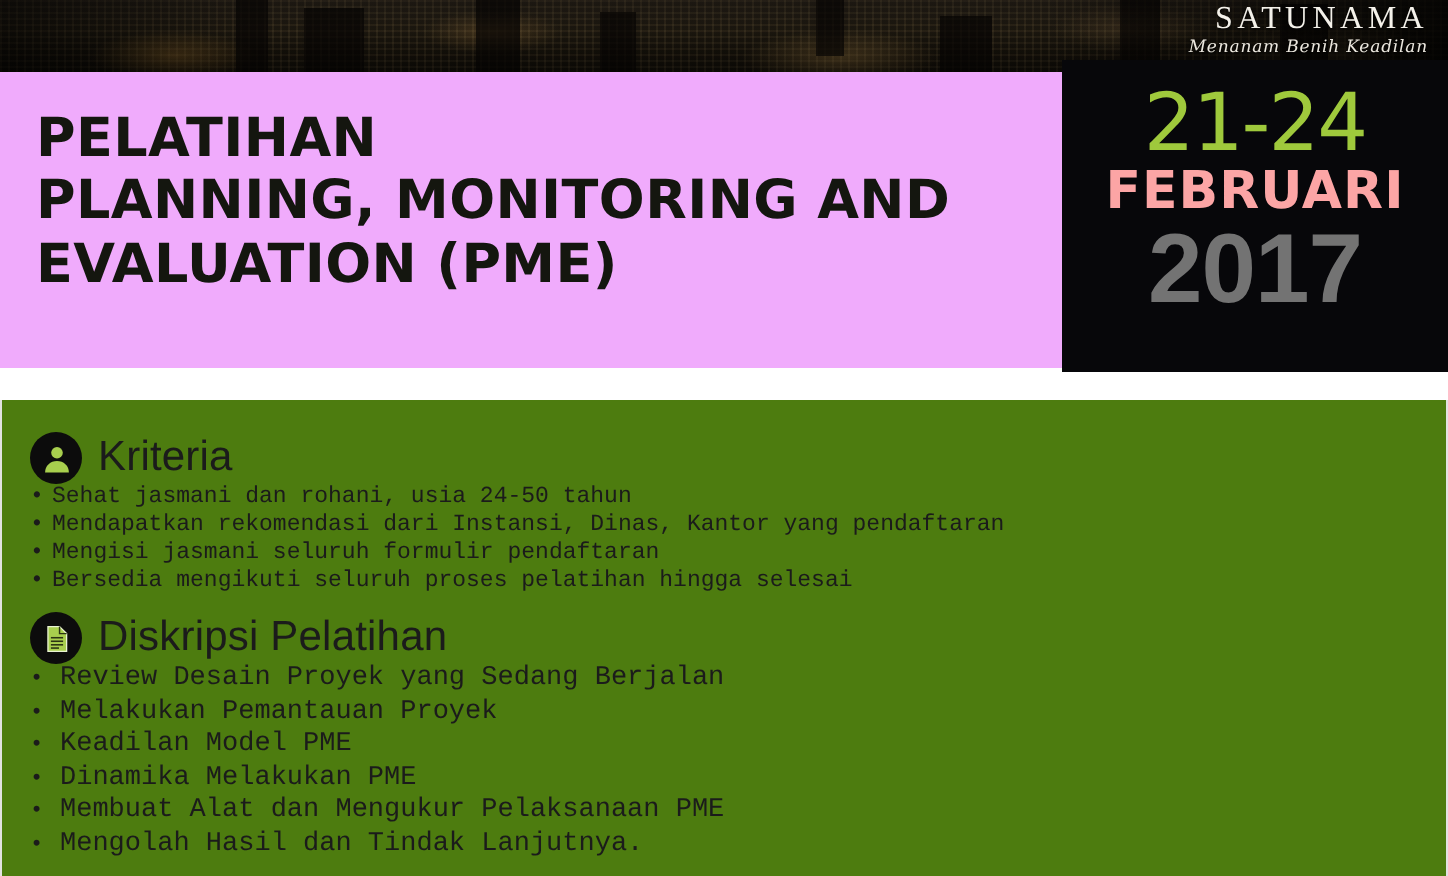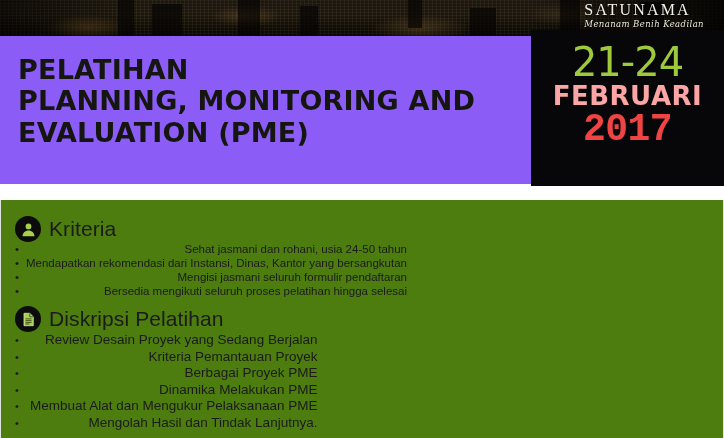--- a/index.html
+++ b/index.html
@@ -60,23 +60,23 @@
     position: absolute;
     inset: 0;
     background:
       linear-gradient(90deg, rgba(0,0,0,0.55) 0%, rgba(0,0,0,0) 18%, rgba(0,0,0,0) 72%, rgba(0,0,0,0.82) 100%),
       linear-gradient(180deg, rgba(0,0,0,0.35) 0%, rgba(0,0,0,0.15) 40%, rgba(0,0,0,0.55) 100%);
   }
 
   
   .logo {
     position: absolute;
-    right: 20px;
+    right: 10px;
     top: 2px;
-    text-align: left;
+    text-align: right;
     color: #ffffff;
     line-height: 1;
     z-index: 5;
   }
   .logo-name {
     font-family: "Liberation Serif", serif;
     font-size: 16px;
     letter-spacing: 2.2px;
     color: #f4f1ea;
     text-shadow: 0 1px 2px rgba(0,0,0,0.9);
@@ -91,21 +91,21 @@
     text-shadow: 0 1px 2px rgba(0,0,0,0.9);
   }
 
   
   .title-band {
     position: absolute;
     left: 0;
     top: 36px;
     width: 629px;
     height: 148px;
-    background: #8b5cf6;
+    background: #f0abfc;
     box-sizing: border-box;
     padding: 18px 0 0 18px;
   }
   .title-text {
     font-family: "DejaVu Sans", sans-serif;
     font-weight: bold;
     font-size: 27px;
     line-height: 1.16;
     letter-spacing: 0.2px;
     color: #14160f;
@@ -136,25 +136,25 @@
   .date-month {
     font-family: "DejaVu Sans", sans-serif;
     font-weight: bold;
     font-size: 26px;
     line-height: 1.05;
     color: #fca5a5;
     letter-spacing: 0.5px;
     margin-top: 1px;
   }
   .date-year {
-    font-family: Liberation Mono, monospace;
+    font-family: Liberation Sans, sans-serif;
     font-weight: bold;
-    font-size: 38px;
+    font-size: 49px;
     line-height: 1.0;
-    color: #ef4444;
+    color: #737373;
     letter-spacing: -0.5px;
     margin-top: 1px;
   }
 
   
   .body-area {
     position: absolute;
     left: 0;
     top: 200px;
     width: 724px;
@@ -192,22 +192,21 @@
   }
 
   ul.bullets {
     list-style: none;
     margin: 0;
     padding: 0;
   }
   ul.bullets li {
     position: relative;
     color: #1b1b1b;
-    font-family: Liberation Sans, sans-serif;
-    text-align: right;
+    font-family: Liberation Mono, monospace;
   }
   ul.bullets li::before {
     content: "\2022";
     position: absolute;
     left: 0;
     top: 0;
   }
 
   
   .list-kriteria {
@@ -284,21 +283,21 @@
         <span class="icon-circle">
           <svg width="17" height="17" viewBox="0 0 24 24" aria-hidden="true">
             <circle cx="12" cy="7.6" r="4.1" fill="#a8cf4e"></circle>
             <path d="M3.6 21.5c0-4.9 3.8-8.1 8.4-8.1s8.4 3.2 8.4 8.1z" fill="#a8cf4e"></path>
           </svg>
         </span>
         <span class="section-title">Kriteria</span>
       </div>
       <ul class="bullets list-kriteria">
         <li>Sehat jasmani dan rohani, usia 24-50 tahun</li>
-        <li>Mendapatkan rekomendasi dari Instansi, Dinas, Kantor yang bersangkutan</li>
+        <li>Mendapatkan rekomendasi dari Instansi, Dinas, Kantor yang pendaftaran</li>
         <li>Mengisi jasmani seluruh formulir pendaftaran</li>
         <li>Bersedia mengikuti seluruh proses pelatihan hingga selesai</li>
       </ul>
     </div>
 
     <div class="section" id="section-diskripsi">
       <div class="section-head">
         <span class="icon-circle">
           <svg width="17" height="17" viewBox="0 0 24 24" aria-hidden="true">
             <path d="M5.6 3.2h8.2l5 5v12.6H5.6z" fill="#a8cf4e" stroke="#e9f3d2" stroke-width="0.9"></path>
@@ -308,22 +307,22 @@
               <line x1="7.7" y1="13.6" x2="16.3" y2="13.6"></line>
               <line x1="7.7" y1="16.1" x2="16.3" y2="16.1"></line>
               <line x1="7.7" y1="18.4" x2="13.4" y2="18.4"></line>
             </g>
           </svg>
         </span>
         <span class="section-title">Diskripsi Pelatihan</span>
       </div>
       <ul class="bullets list-diskripsi">
         <li>Review Desain Proyek yang Sedang Berjalan</li>
-        <li>Kriteria Pemantauan Proyek</li>
-        <li>Berbagai Proyek PME</li>
+        <li>Melakukan Pemantauan Proyek</li>
+        <li>Keadilan Model PME</li>
         <li>Dinamika Melakukan PME</li>
         <li>Membuat Alat dan Mengukur Pelaksanaan PME</li>
         <li>Mengolah Hasil dan Tindak Lanjutnya.</li>
       </ul>
     </div>
 
     <div class="section" id="section-third">
       <div class="section-head">
         <span class="icon-circle">
           <svg width="17" height="17" viewBox="0 0 24 24" aria-hidden="true">

